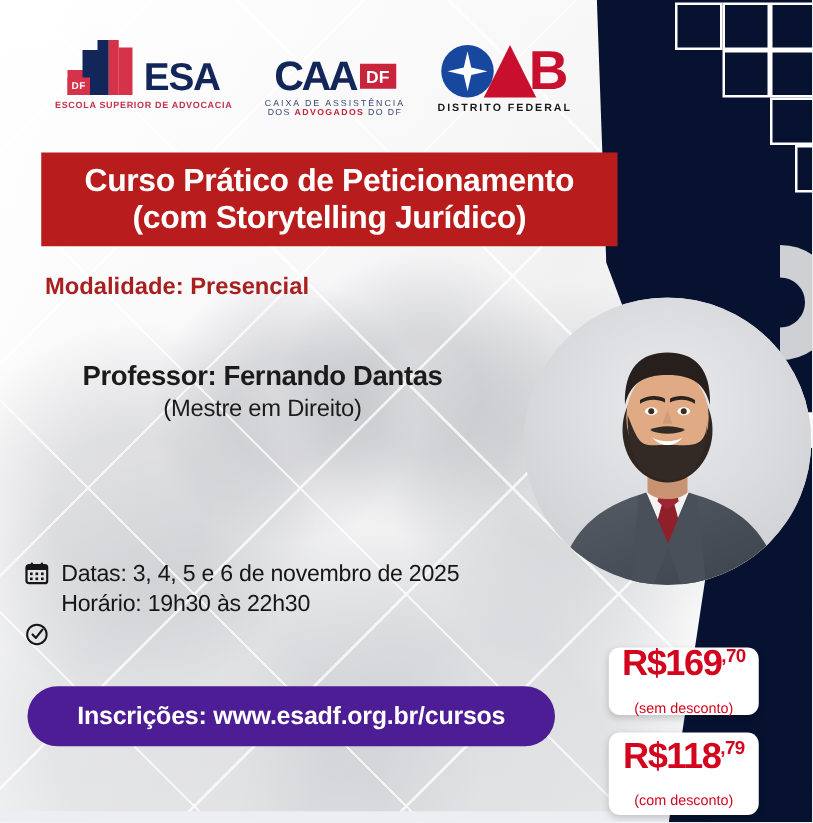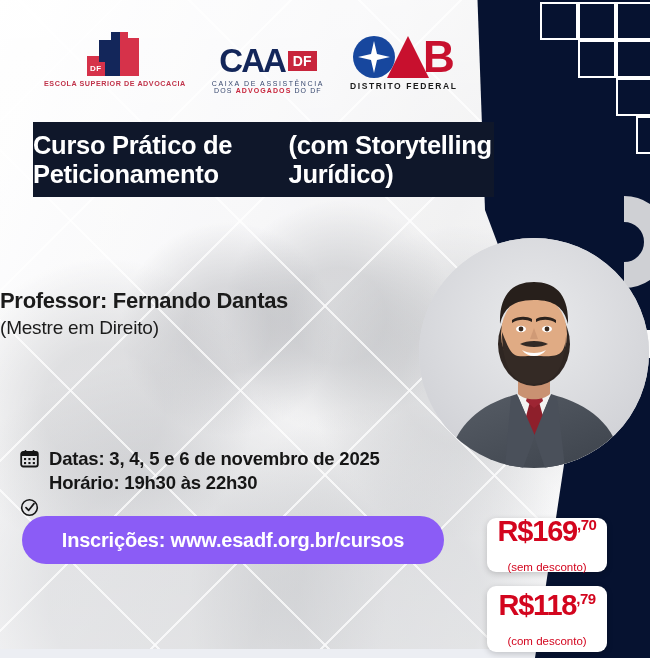--- a/index.html
+++ b/index.html
@@ -107,48 +107,48 @@
   .oab-a{
     width:0;height:0;border-left:21px solid transparent;border-right:21px solid transparent;
     border-bottom:42px solid #c8102e;margin-left:-4px;
   }
   .oab-b{font-size:44px;font-weight:bold;color:#c8102e;line-height:.78;margin-left:-6px;}
   .oab-sub{font-size:8.5px;font-weight:bold;color:#1b1b1b;letter-spacing:1.6px;margin-top:3px;}
 
   
   .title-bar{
     position:absolute;left:33px;top:122px;width:461px;height:75px;
-    background:#0f172a;display:flex;flex-direction:row;
+    background:#b91c1c;display:flex;flex-direction:column;
     align-items:center;justify-content:center;
   }
   .title-l1{font-size:25.5px;font-weight:bold;color:#fff;letter-spacing:-.3px;line-height:1.12;}
   .title-l2{font-size:25.5px;font-weight:bold;color:#fff;letter-spacing:-.3px;line-height:1.12;}
 
   
   .modality{
     position:absolute;left:36px;top:219px;
     font-size:19px;font-weight:bold;color:#a81f1f;
   }
 
   
-  .prof-block{position:absolute;left:0;top:288px;width:420px;}
+  .prof-block{position:absolute;left:0;top:288px;width:420px;text-align:center;}
   .prof-name{font-size:22px;font-weight:bold;color:#1b1b1b;letter-spacing:-.3px;}
   .prof-sub{font-size:19px;color:#1b1b1b;margin-top:3px;letter-spacing:-.2px;}
 
   
   .info{position:absolute;left:18px;top:447px;width:440px;}
   .info-row{display:flex;align-items:flex-start;gap:9px;margin-bottom:1px;}
   .info-ico{width:22px;height:23px;flex:0 0 22px;display:flex;align-items:center;justify-content:center;}
-  .info-txt{font-size:18.5px;font-weight:bold;color:#161616;letter-spacing:-.2px;line-height:1.27;text-align:right;}
+  .info-txt{font-size:18.5px;font-weight:normal;color:#161616;letter-spacing:-.2px;line-height:1.27;text-align:right;}
   .info-indent{padding-left:31px;}
 
   
   .pill{
-    position:absolute;left:22px;top:516px;width:422px;height:48px;
-    background:#8b5cf6;border-radius:24px;
+    position:absolute;left:22px;top:549px;width:422px;height:48px;
+    background:#4c1d95;border-radius:24px;
     display:flex;align-items:center;justify-content:center;
   }
   .pill-txt{font-size:20px;font-weight:bold;color:#fff;letter-spacing:-.2px;}
 
   
   .price-card{
     position:absolute;width:120px;background:#fff;border-radius:9px;
     box-shadow:0 2px 6px rgba(0,0,0,.18);
     display:flex;flex-direction:column;align-items:center;justify-content:center;
     padding:6px 24px 6px;box-sizing:border-box;
@@ -195,20 +195,21 @@
     <div class="logo">
       <div class="esa-wrap">
         <div class="esa-bars">
           <i class="esa-b1"></i>
             <i class="esa-b2"></i>
             <i class="esa-b3"></i>
           <i class="esa-b4"></i>
             <i class="esa-b5"></i>
           <div class="esa-df">DF</div>
         </div>
+        <div class="esa-text">ESA</div>
       </div>
       <div class="esa-sub">ESCOLA SUPERIOR DE ADVOCACIA</div>
     </div>
 
     <div class="logo" style="margin-top:16px;">
       <div class="caa-wrap">
         <div class="caa-text">CAA</div>
         <div class="caa-df">DF</div>
       </div>
       <div class="caa-sub1">CAIXA DE ASSISTÊNCIA</div>
@@ -228,20 +229,21 @@
       <div class="oab-sub">DISTRITO FEDERAL</div>
     </div>
 
   </div>
 
   <div class="title-bar">
     <div class="title-l1">Curso Prático de Peticionamento</div>
     <div class="title-l2">(com Storytelling Jurídico)</div>
   </div>
 
+  <div class="modality">Modalidade: Presencial</div>
 
   <div class="photo">
     <svg width="230" height="230" viewBox="0 0 230 230" aria-hidden="true">
       <defs>
         <radialGradient id="bgp" cx="50%" cy="38%" r="72%">
           <stop offset="0%" stop-color="#e9eaec"></stop>
           <stop offset="100%" stop-color="#cdced3"></stop>
         </radialGradient>
         <linearGradient id="suit" x1="0" y1="0" x2="1" y2="1">
           <stop offset="0%" stop-color="#575d66"></stop>

